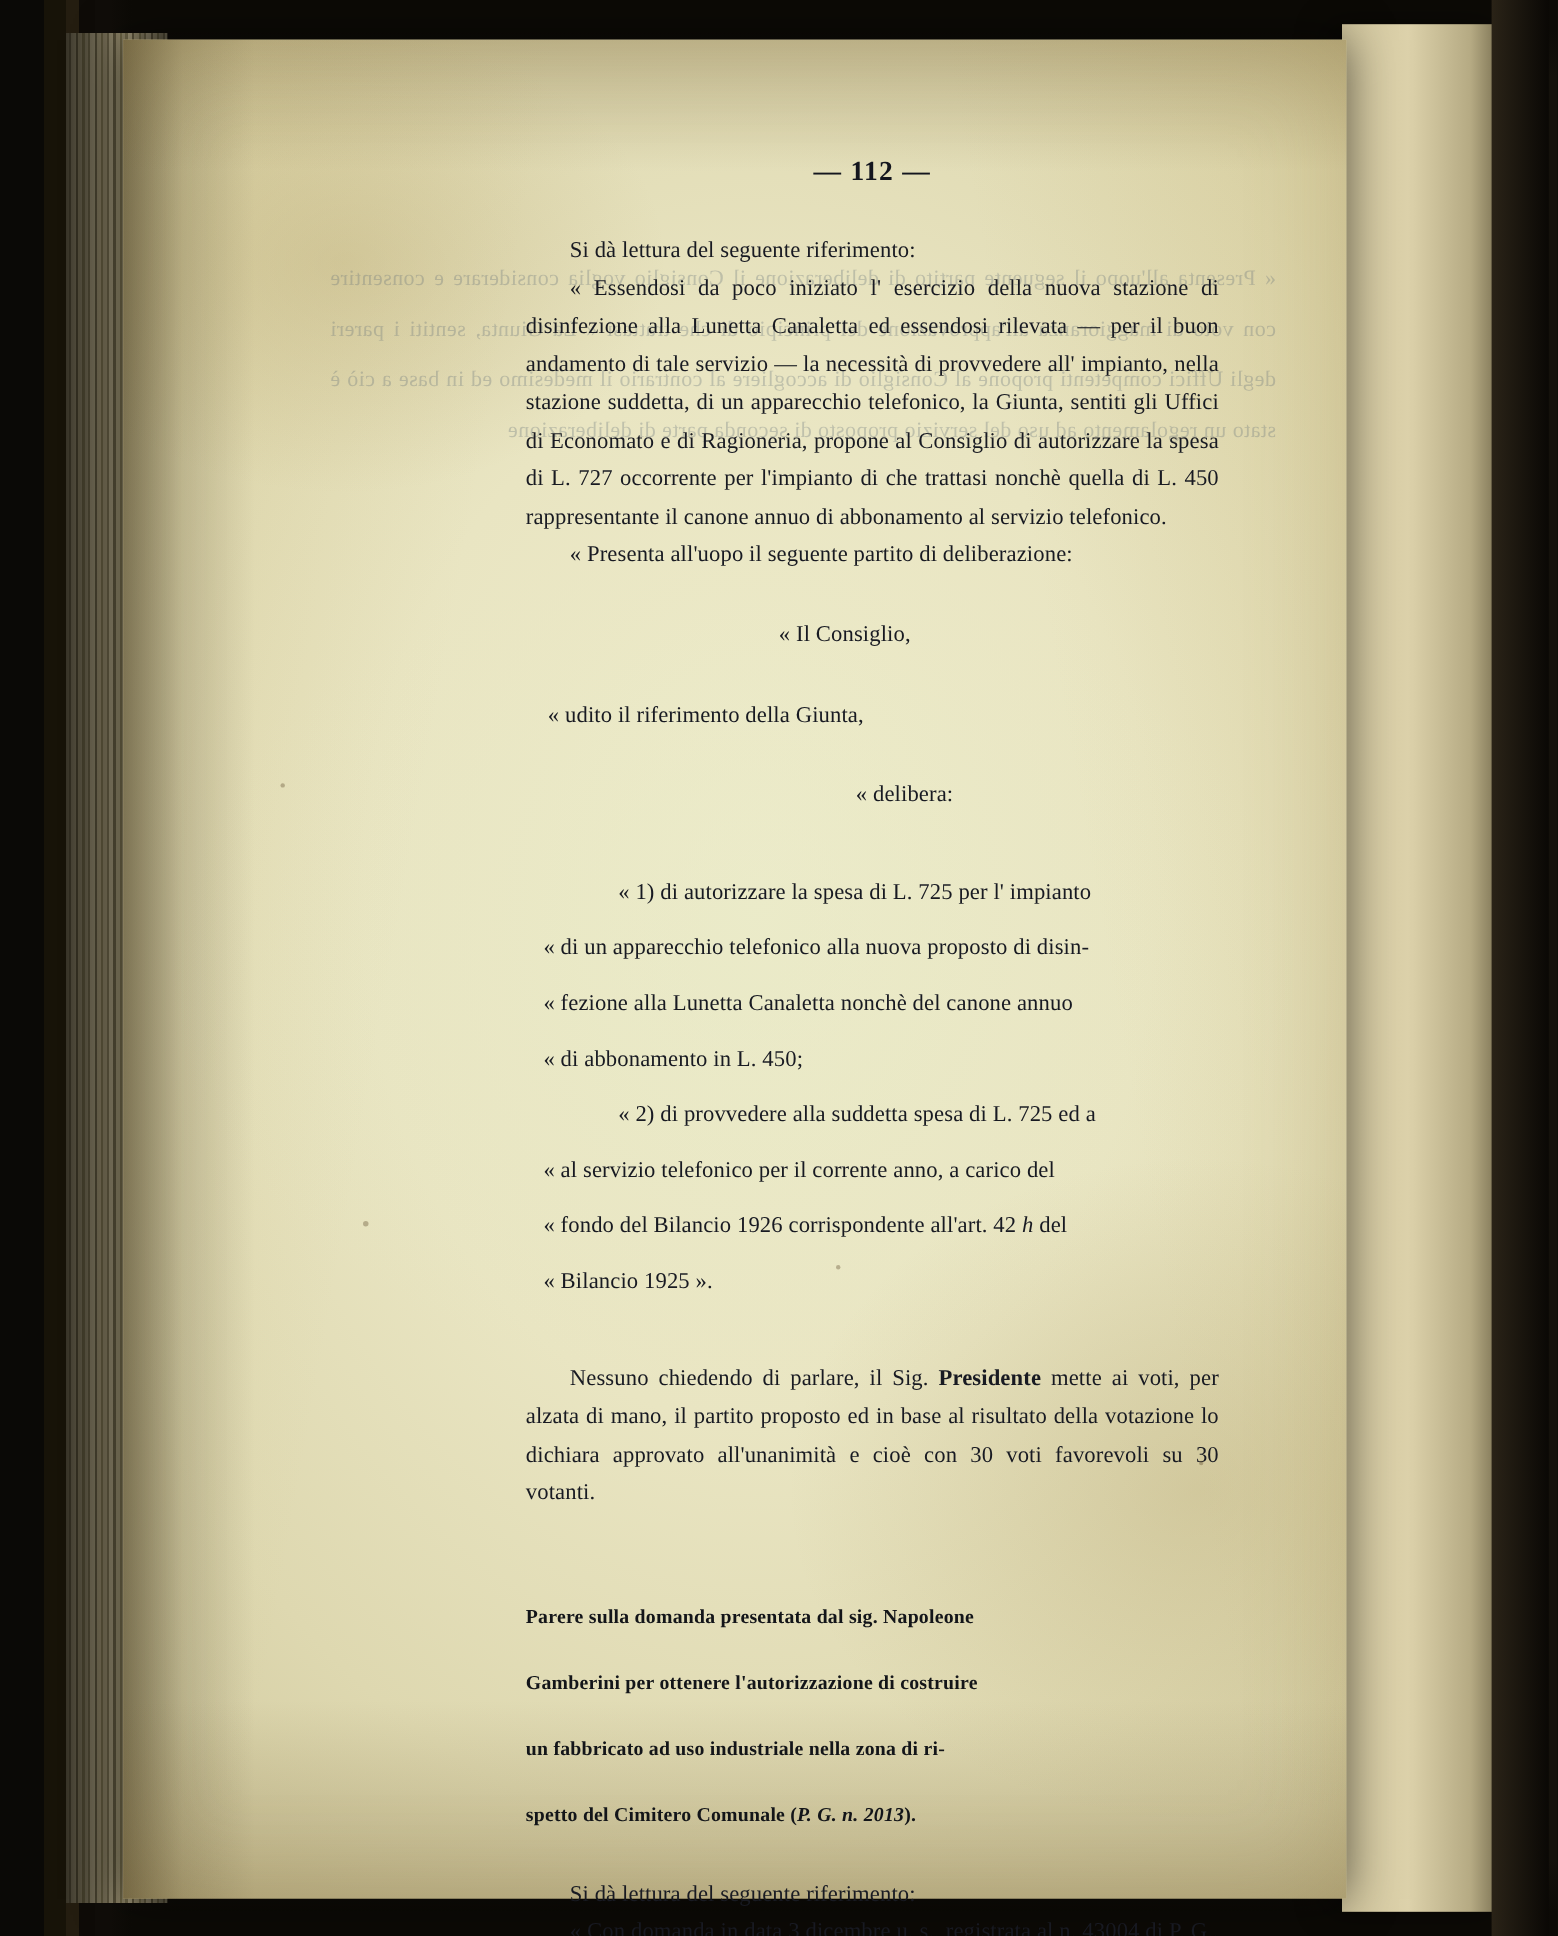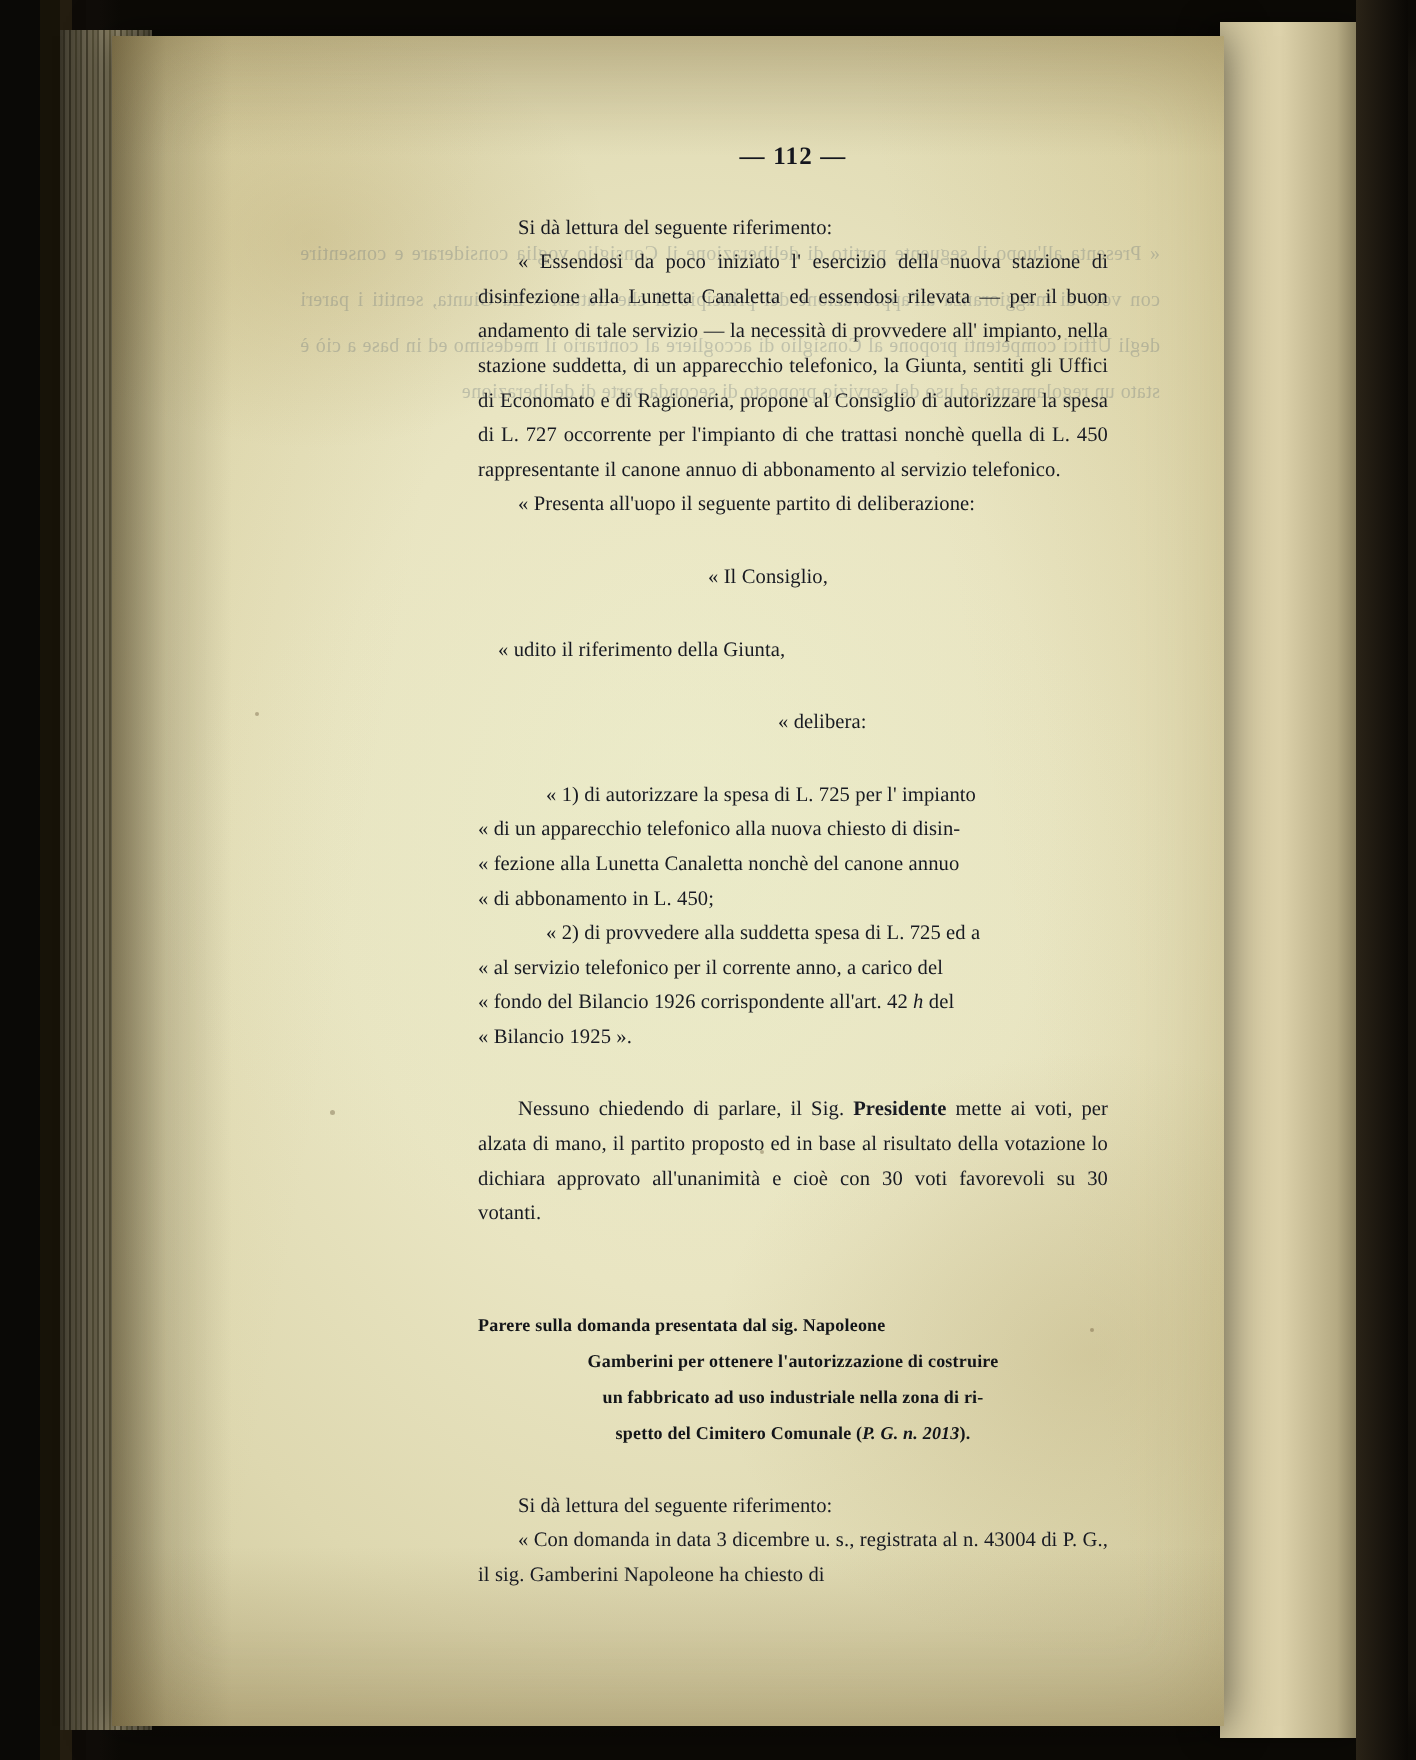--- a/index.html
+++ b/index.html
@@ -71,29 +71,29 @@
 
   p{margin:0;}
   .ind{text-indent:40px;}
   .just{text-align:justify;text-align-last:left;}
   .gap-l{height:38px;}
 
   .ctr-a{margin-left:230px;}
   .ctr-b{margin-left:20px;}
   .ctr-c{margin-left:300px;}
 
-  .quoteblock p{margin:0;}
+  .quoteblock p{margin:16px;}
   .qi{text-indent:68px;}
 
   .bold{font-weight:bold;}
   .ital{font-style:italic;}
 
   .heading{font-weight:bold;font-size:18px;line-height:36px;
            letter-spacing:.2px;color:#131519;}
-  .heading .l2,.heading .l3,.heading .l4{display:block;text-align:center;}
+  .heading .l2,.heading .l3,.heading .l4{display:block;text-align:left;margin-top:24px;}
   .heading .l1{display:block;}
 
   
   .speck{position:absolute;border-radius:50%;background:rgba(90,70,40,.35);}
 </style>
 </head>
 <body>
 
 <div id="scan">
 
@@ -125,21 +125,21 @@
 
     <div class="gap-l"></div>
     <p class="ctr-b">« udito il riferimento della Giunta,</p>
 
     <div class="gap-l"></div>
     <p class="ctr-c">« delibera:</p>
 
     <div class="gap-l"></div>
     <div class="quoteblock">
       <p class="qi">« 1) di autorizzare la spesa di L. 725 per l' impianto</p>
-      <p>« di un apparecchio telefonico alla nuova chiesto di disin-</p>
+      <p>« di un apparecchio telefonico alla nuova proposto di disin-</p>
       <p>« fezione alla Lunetta Canaletta nonchè del canone annuo</p>
       <p>« di abbonamento in L. 450;</p>
     </div>
 
     <div class="quoteblock">
       <p class="qi">« 2) di provvedere alla suddetta spesa di L. 725 ed a</p>
       <p>« al servizio telefonico per il corrente anno, a carico del</p>
       <p>
         <span>« fondo del Bilancio 1926 corrispondente all'art. 42 </span><span class="ital">h</span><span> del</span>
       </p>

